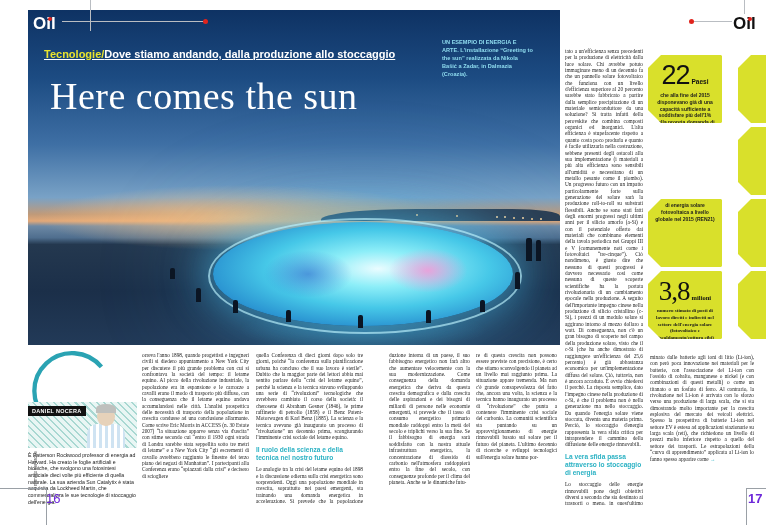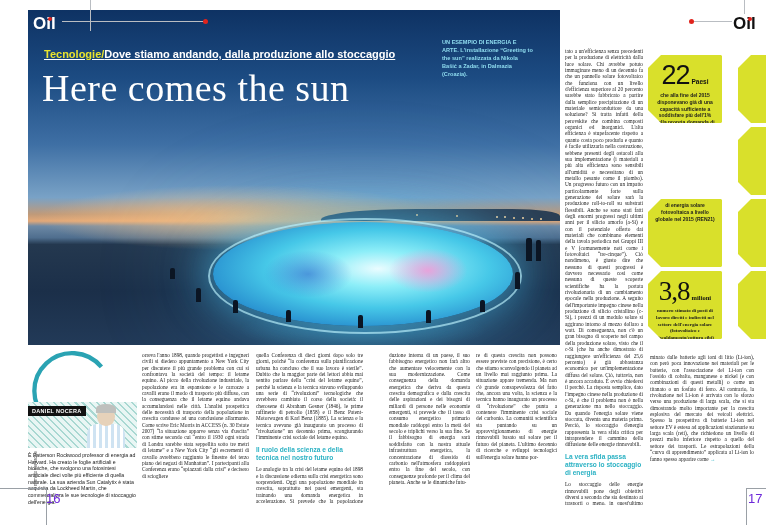--- a/index.html
+++ b/index.html
@@ -104,21 +104,21 @@
   <div id="logo-right" class="logo">
     <span>Oil</span>
     <span class="dot"></span>
   </div>
   <div class="rule-v" style="left:744px;top:0;height:14px;"></div>
   <div class="rule-h" style="left:694px;top:21px;width:38px;"></div>
   <div class="rule-dot" style="left:689px;top:19px;"></div>
 
   <div id="kicker"><span class="hl">Tecnologie/</span><span>Dove stiamo andando, dalla produzione allo stoccaggio</span></div>
 
-  <h1 id="headline" style="margin:0;">Here comes the sun</h1>
+  <h1 id="headline" style="margin:8px;">Here comes the sun</h1>
 
 
   <div id="photo-caption"><span>UN ESEMPIO DI ENERGIA E ARTE.</span><span> L'installazione “Greeting to the sun” realizzata da Nikola Bašić a Zadar, in Dalmazia (Croazia).</span></div>
 
   <div class="tile" style="left:648px;top:55px;">
     <div class="stat-num-row">
       <span class="stat-value">22</span>
       <span class="stat-unit">Paesi</span>
     </div>
     <div class="stat-desc">che alla fine del 2015 disponevano già di una capacità sufficiente a soddisfare più dell'1% della propria domanda di energia elettrica</div>
@@ -177,15 +177,15 @@
   <div id="issue-vert">
     <span>numero</span>
     <span>trentadue</span>
   </div>
   <div class="corner-h" style="left:0;top:488px;width:46px;"></div>
   <div class="corner-v" style="left:46px;top:488px;height:37px;"></div>
   <div class="pagenum" style="left:22px;top:491px;">16</div>
 
   <div class="corner-h" style="left:746px;top:488px;width:20px;"></div>
   <div class="corner-v" style="left:746px;top:488px;height:37px;"></div>
-  <div class="pagenum" style="left:724px;top:491px;">17</div>
+  <div class="pagenum" style="left:724px;top:491px;font-weight:bold;">17</div>
 
 </div>
 
 </body></html>

